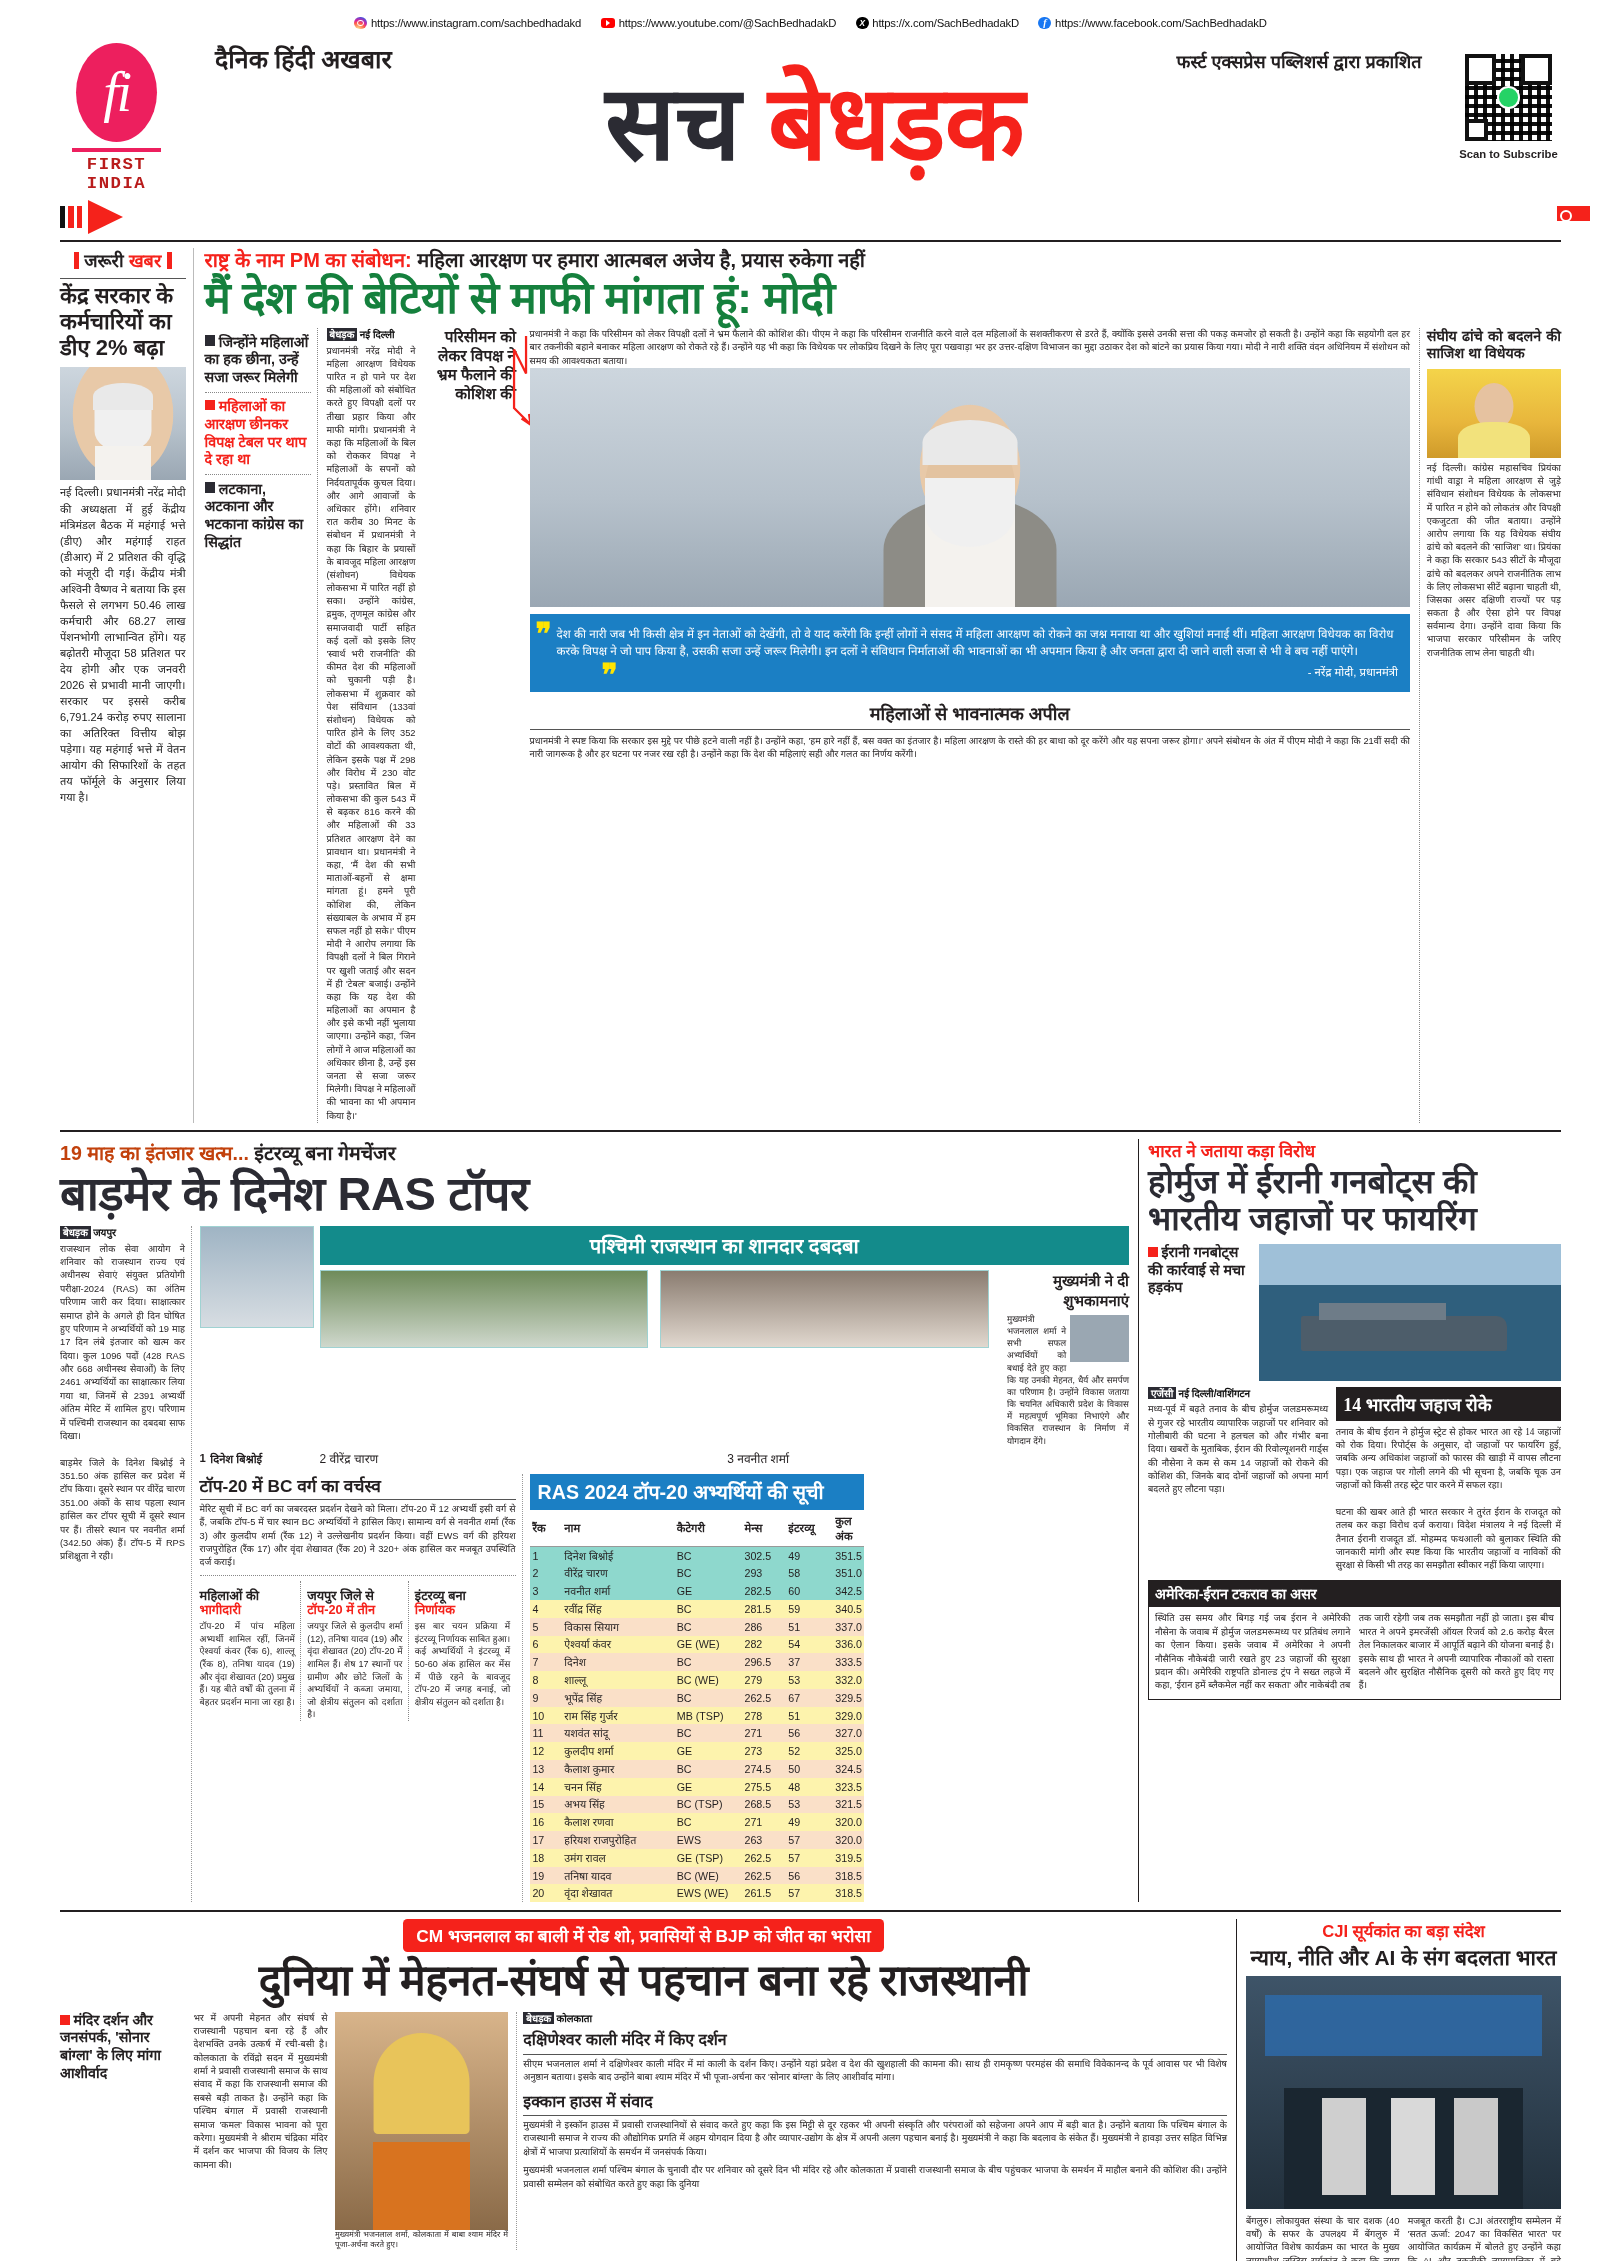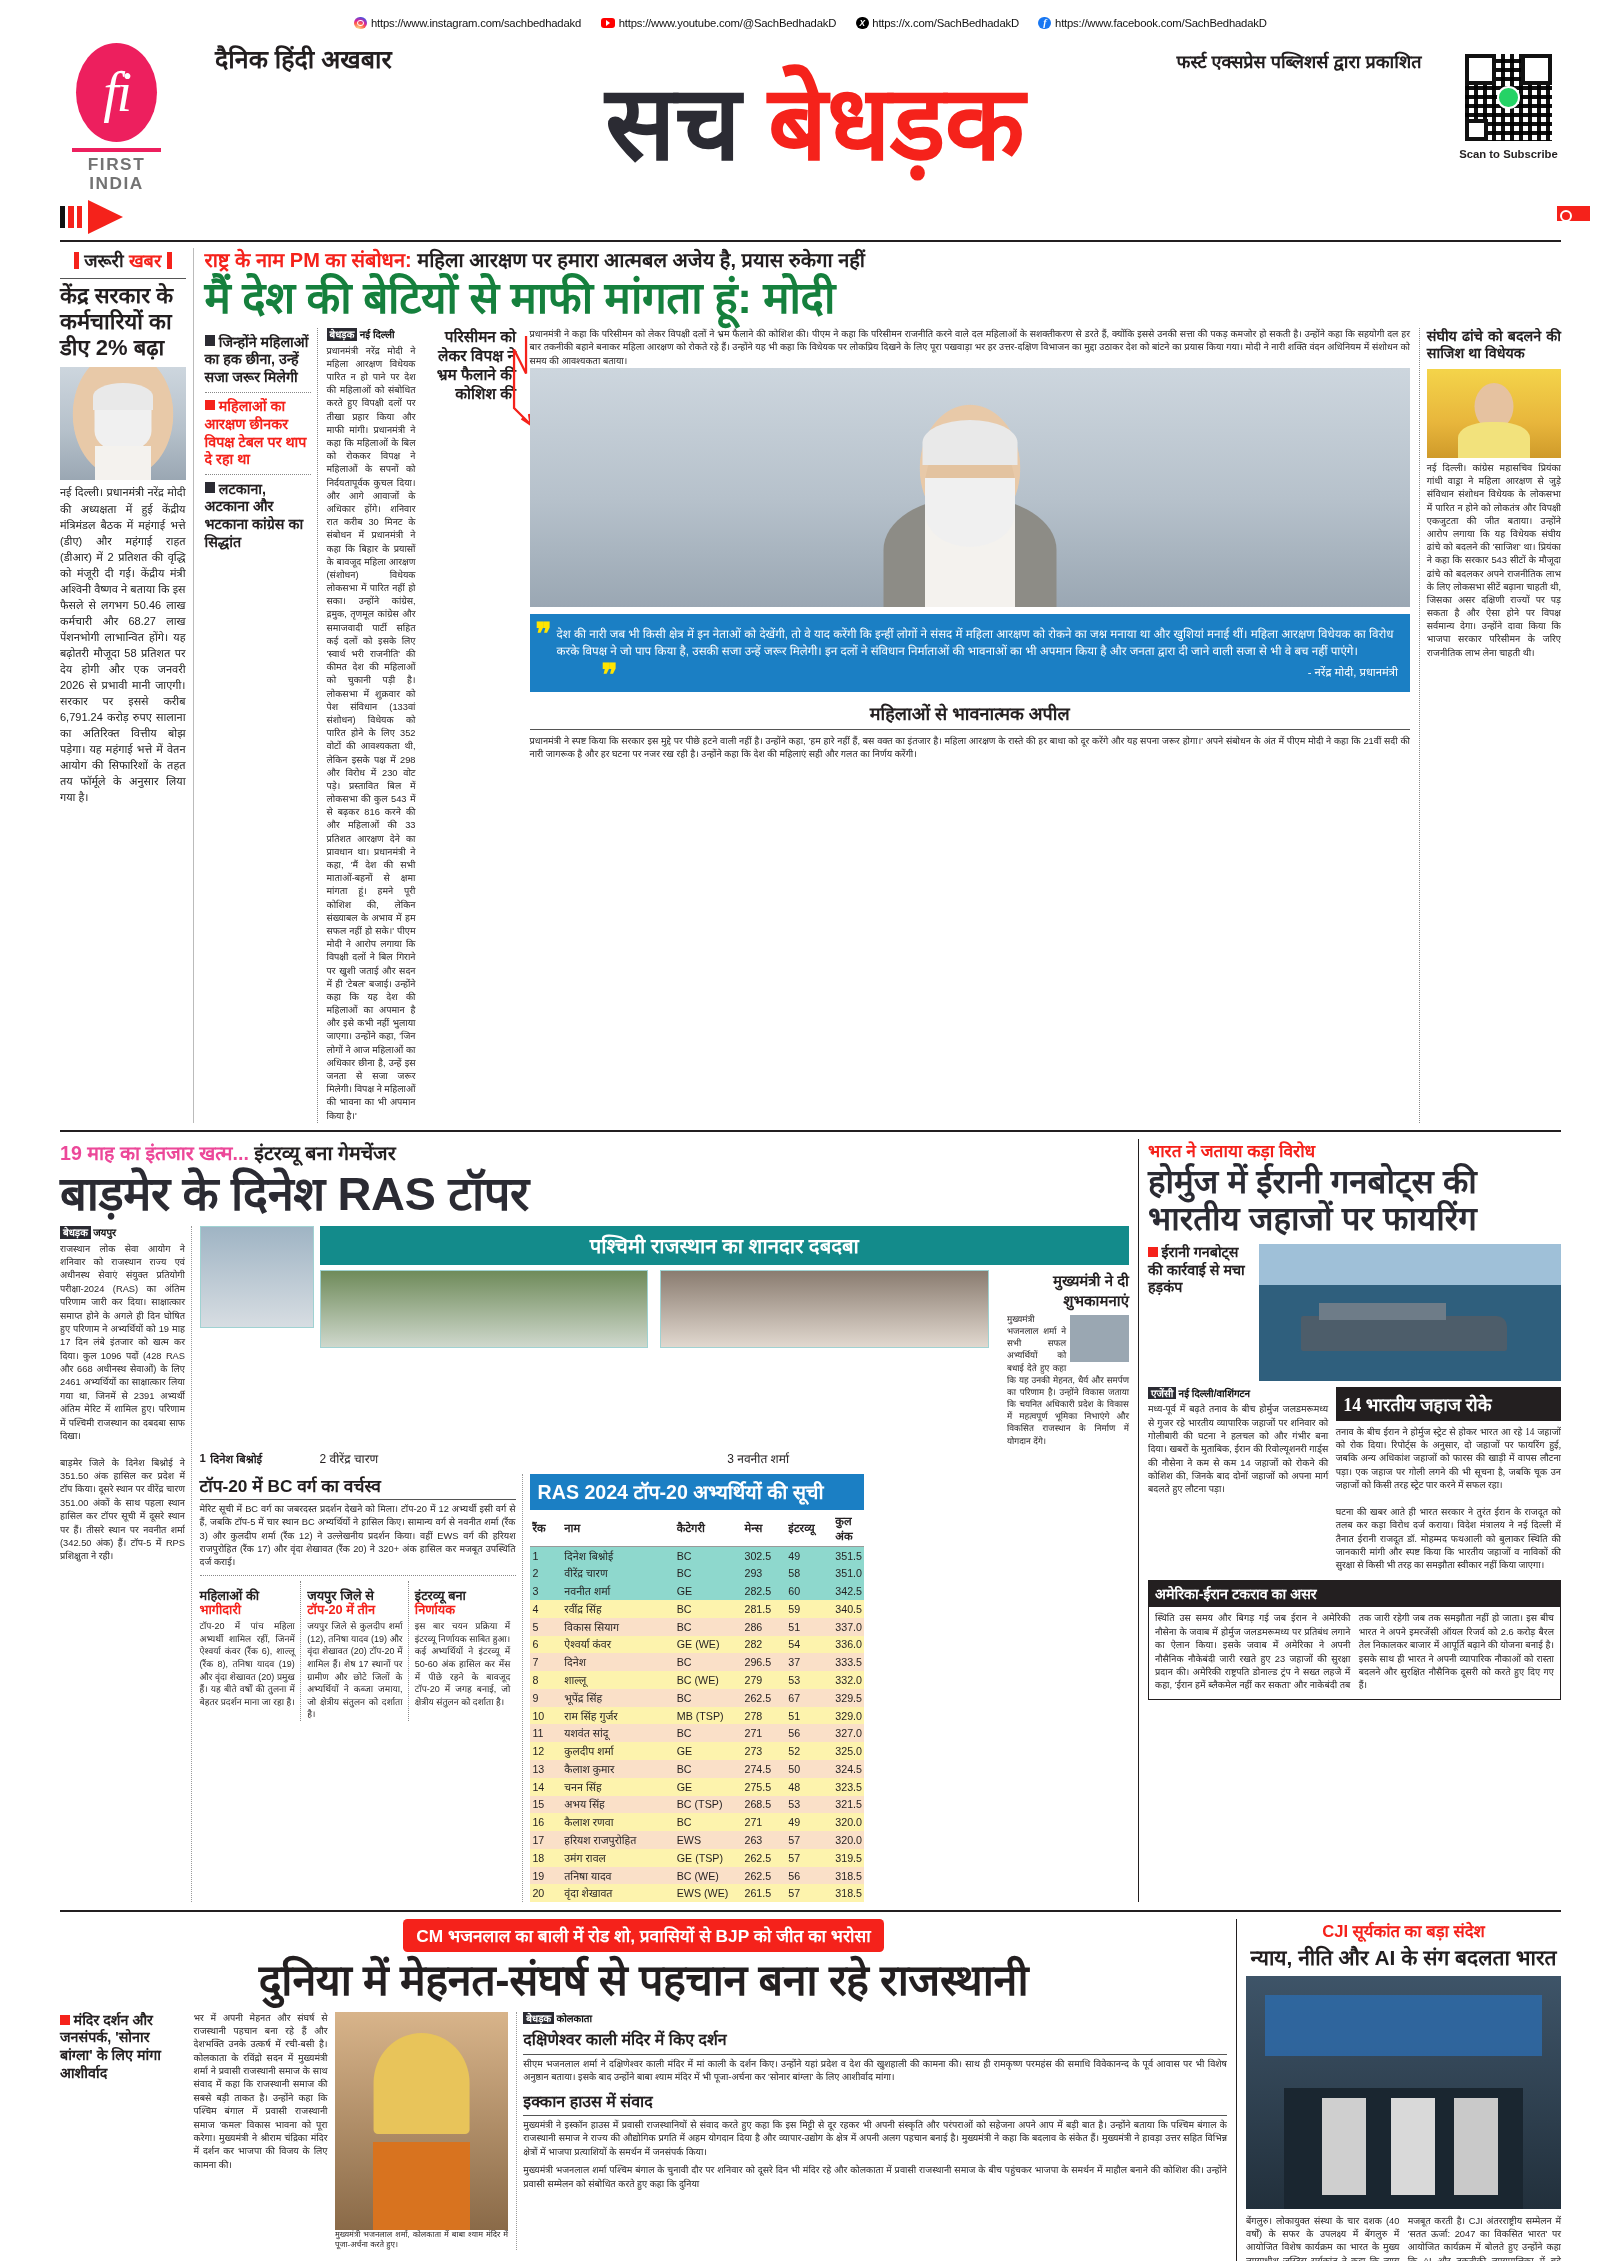--- a/index.html
+++ b/index.html
@@ -23,21 +23,21 @@
   .sic.yt::after{content:"";position:absolute;left:5.3px;top:2.3px;border-left:4.5px solid #fff;border-top:3px solid transparent;border-bottom:3px solid transparent;}
   .sic.x { background:#000; border-radius:50%; color:#fff; font-size:8.3px; text-align:center; line-height:12.8px; font-weight:bold;}
   .sic.fb { background:#1877F2; color:#fff; font-size:9.8px; text-align:center; line-height:12.8px; font-weight:bold; font-family:"Liberation Serif",serif;}
 
   
   .masthead { display:flex; align-items:flex-start; justify-content:space-between; padding: 3px 0 4.5px; }
   .logo-block { width:113px; text-align:center; flex:0 0 auto; padding-top:3px;}
   .logo-oval { width:81px;height:99px;background:#ED1F5E;border-radius:50%;margin:0 auto; position:relative; }
   .logo-fi { position:absolute; inset:0; display:flex; align-items:center; justify-content:center; color:#fff; font-size:56px; font-family:"Liberation Serif",serif; font-style:italic; letter-spacing:-2.3px; }
   .logo-rule { width:89px;height:3.8px;background:#ED1F5E;margin:6px auto 3px; }
-  .logo-first { font-size:17.3px; font-weight:bold; letter-spacing:1.5px; color:#737373; line-height:1.12; }
+  .logo-first { font-size:17.3px; font-weight:bold; letter-spacing:1.5px; color:#b91c1c; line-height:1.12;font-family:Liberation Mono, monospace; }
   .title-block { flex:1 1 auto; text-align:center; padding:0 12px;}
   .kicker-row { display:flex; justify-content:space-between; align-items:baseline; padding: 1.5px 22.6px 0 30px; }
   .kicker-l { font-size:25px; font-weight:bold; color:#231f20; }
   .kicker-r { font-size:18px; font-weight:bold; color:#231f20; }
   .nameplate { font-size:104px; line-height:1.0; font-weight:bold; letter-spacing:-0.8px; margin-top:-4.5px;}
   .np-black { color:#2b2b33; }
   .np-red { color:#F5221B; }
   .qr-block { width:105px; flex:0 0 auto; text-align:center; padding-top:13.5px;}
   .qr { width:89px;height:89px;margin:0 auto; position:relative; background:#fff;
         background-image:
@@ -104,21 +104,21 @@
   .quote-box .qm.a { left:6px; top:7.5px;}
   .quote-box .qm.b { right:auto; left:72px; bottom:4.5px;}
   .quote-attr { display:block; text-align:right; margin-top:4.5px; font-size:11.3px;}
   .sub-head { font-size:18px; font-weight:bold; text-align:center; border-bottom:1.5px solid #555; padding-bottom:3.8px; margin:9px 0 5.3px;}
 
   
   .sec2 { display:flex; border-top:2.3px solid #231f20; margin-top:7.5px; padding-top:6.8px;}
   .s2-left { flex:1 1 auto; padding-right:9px; border-right:1.5px solid #231f20;}
   .s2-right { width:422px; flex:0 0 auto; padding-left:9px;}
   .s2-kicker { font-size:19.6px; font-weight:bold;}
-  .s2-kicker .red { color:#ec4899; }
+  .s2-kicker .red { color:#c2410c; }
   .s2-hl { font-size:47px; font-weight:bold; color:#2b2b33; line-height:1.1; margin:2.3px 0 6px; letter-spacing:-0.4px;}
   .s2-grid { display:flex; gap:7.5px;}
   .s2-c1 { width:132px; flex:0 0 auto; font-size:9.3px; line-height:1.44; text-align:justify; border-right:1.1px dotted #999; padding-right:6px;}
   .s2-c2 { flex:1 1 auto;}
   .teal-banner { background:#138B8B; color:#fff; font-size:20.3px; font-weight:bold; text-align:center; padding:5.3px 7.5px; }
   .topper-row { display:flex; gap:6px; margin-top:5.3px;}
   .topper { flex:1 1 0; }
   .topper .ph { height:102px; background:#c7d3da; border:1.5px solid #9fd2d2;}
   .cm-box { width:128px; flex:0 0 auto; padding-left:6px;}
   .cm-head { font-size:15px; font-weight:bold; margin-bottom:3px; text-align:right;}

